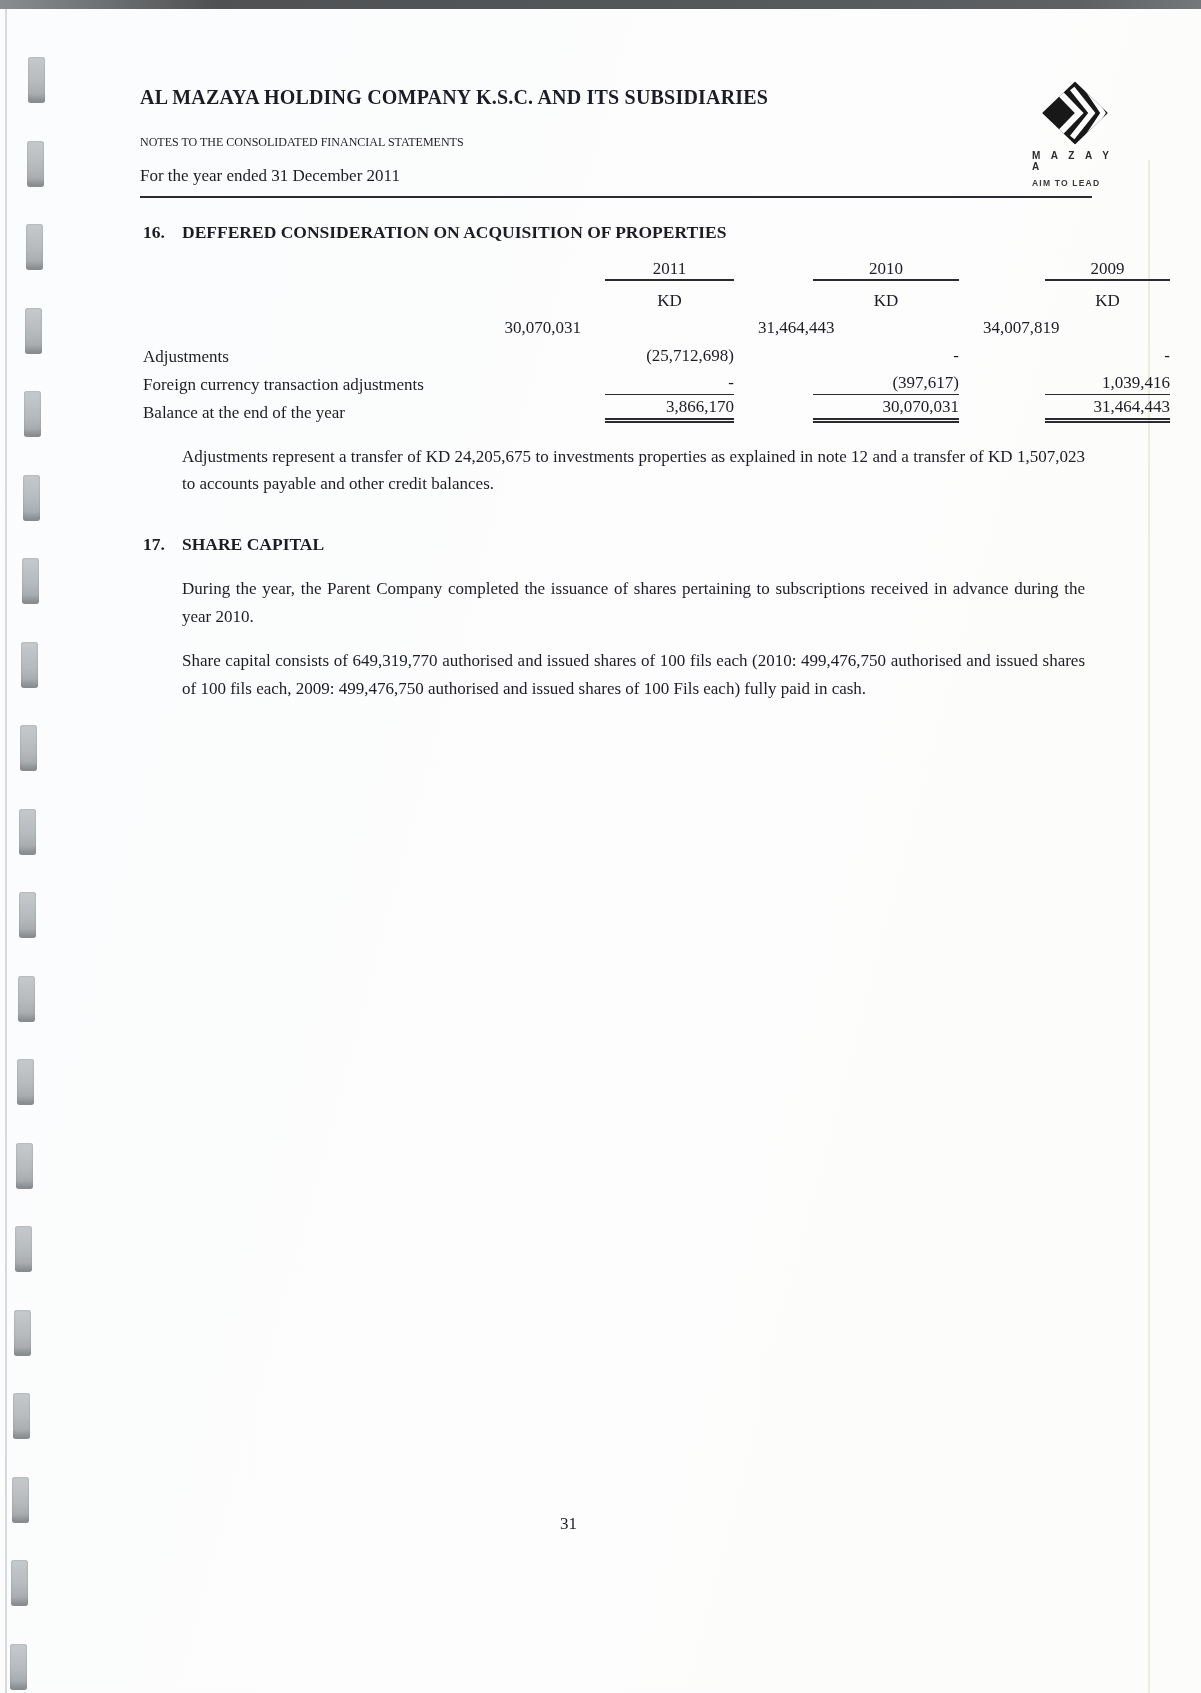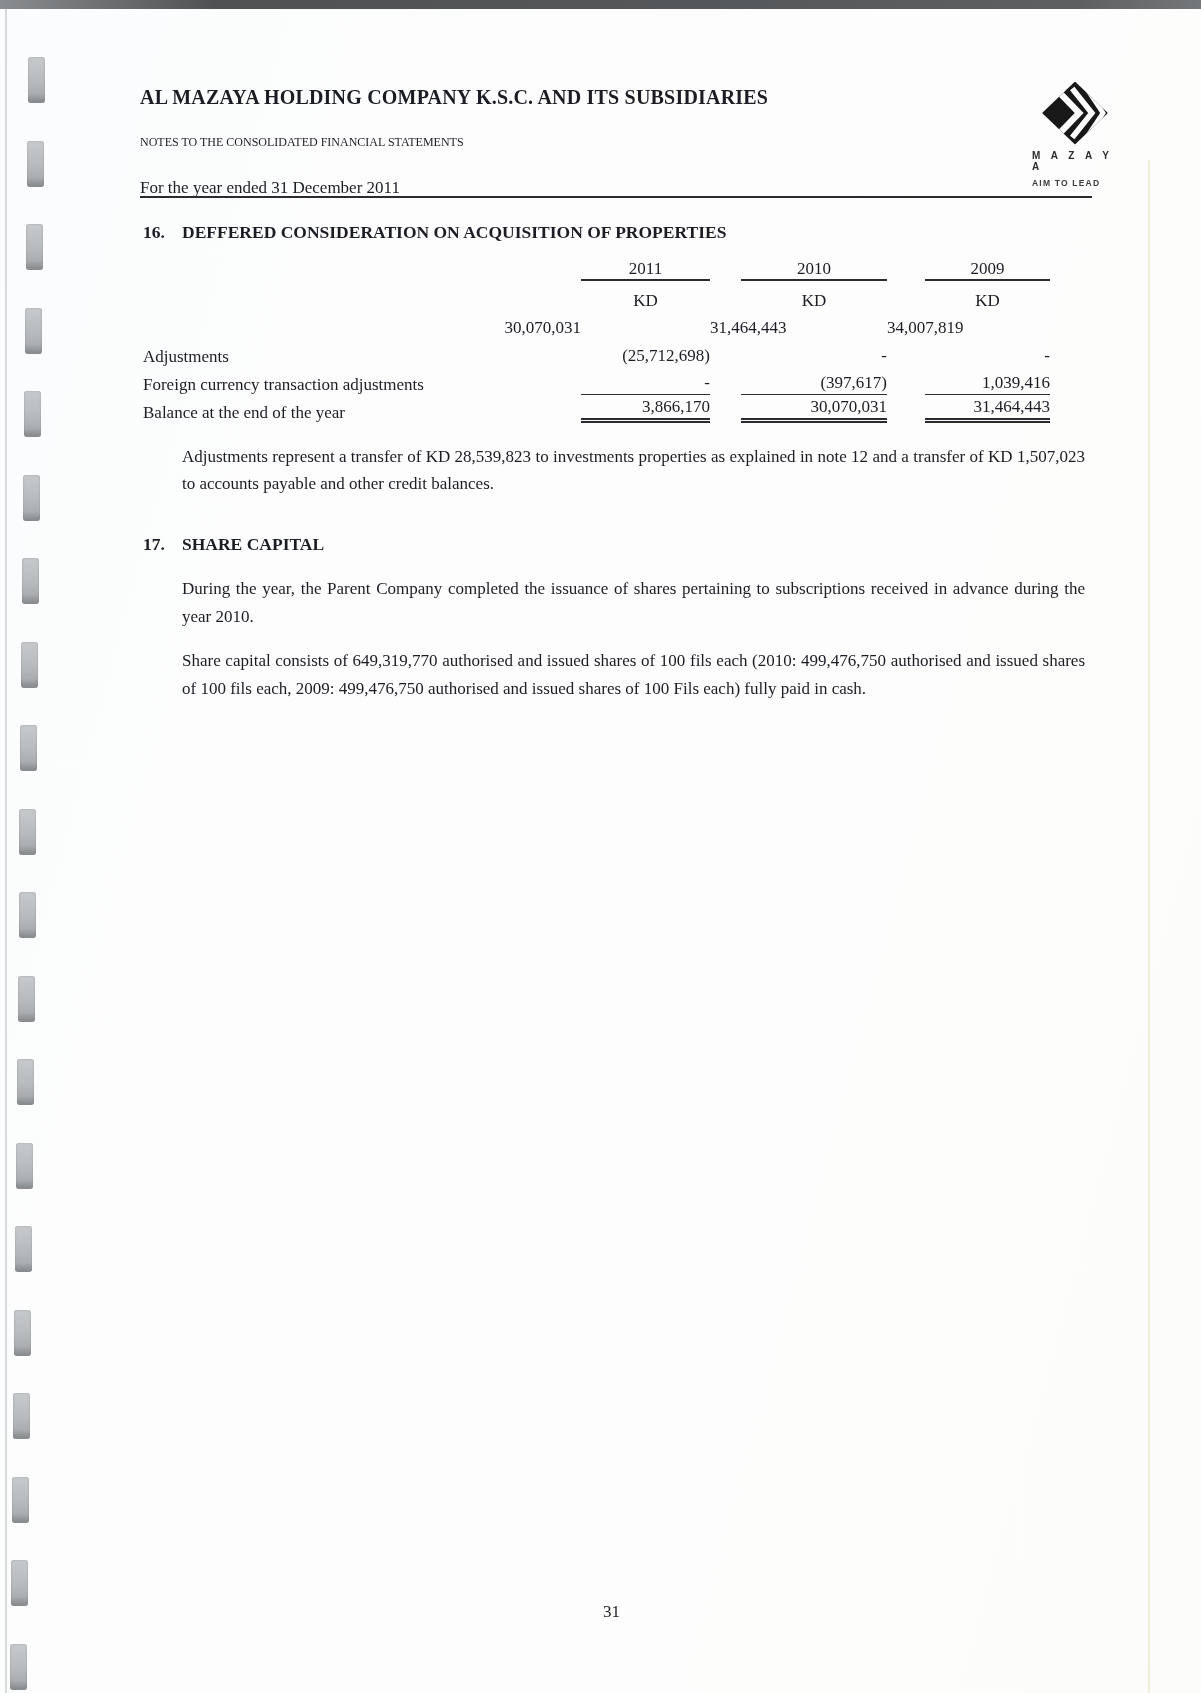--- a/index.html
+++ b/index.html
@@ -32,21 +32,21 @@
     width: 17px; height: 46px;
     border-radius: 3px;
     background: linear-gradient(180deg, #c6cacc 0%, #b6babc 55%, #aaadaf 80%, #8b8f91 95%);
     box-shadow: inset 0 0 2px rgba(120,124,126,.6);
   }
 
   
   .doc-header { position: absolute; left: 140px; top: 86px; width: 952px; }
   .company-name { font-size: 20px; font-weight: bold; letter-spacing: .2px; }
   .doc-subtitle { font-size: 12px; margin-top: 26px; }
-  .doc-period   { font-size: 17px; margin-top: 28px; }
+  .doc-period   { font-size: 17px; margin-top: 16px; }
   .header-rule  {
     position: absolute; left: 140px; top: 196px; width: 952px; height: 2px;
     background: #2a2a30;
   }
 
   
   .logo { position: absolute; left: 1032px; top: 80px; width: 86px; text-align: left; }
   .logo svg { display: block; margin: 0 auto; }
   .logo-brand {
     font-family: "Liberation Sans", sans-serif;
@@ -62,21 +62,21 @@
   
   .section { position: absolute; left: 143px; width: 949px; }
   .sec-16 { top: 222px; }
   .sec-17 { top: 534px; }
   .sec-head { display: flex; font-weight: bold; font-size: 17.5px; }
   .sec-num { width: 39px; flex: 0 0 39px; }
   .sec-body { margin-left: 39px; width: 903px; }
 
   
   .fin-table { margin-top: 12px; font-size: 17px; }
-  .t-row { display: grid; grid-template-columns: 438px 129px 31px 146px 38px 125px; align-items: end; }
+  .t-row { display: grid; grid-template-columns: 438px 129px 31px 146px 38px 125px; align-items: end; gap: 24px; }
   .t-row .num { text-align: right; padding-bottom: 1px; }
   .t-row .ctr { text-align: center; }
   .year-row { height: 26px; }
   .year-row .ctr { border-bottom: 2px solid #2a2a30; }
   .kd-row { height: 30px; padding-top: 4px; }
   .data-row { height: 28px; }
   .rule-below { border-bottom: 1.6px solid #2a2a30; }
   .rule-double { border-bottom: 5px double #2a2a30; }
   .fin-table .label { padding-left: 0; }
 
@@ -84,22 +84,22 @@
     margin-top: 20px; font-size: 17px; line-height: 27px;
     text-align: justify; width: 903px; margin-left: 39px;
   }
   .body-para {
     margin-top: 17px; font-size: 17px; line-height: 27.5px;
     text-align: justify;
   }
   .sec-17 .sec-body > .body-para:first-child { margin-top: 20px; font-family: Liberation Serif, serif; }
 
   .page-number {
-    position: absolute; left: 560px; top: 1602px; width: 60px;
-    text-align: right; font-size: 17px;
+    position: absolute; left: 560px; top: 1514px; width: 60px;
+    text-align: left; font-size: 17px;
   }
 </style>
 </head>
 <body>
 
 <div class="scan-page">
   <div class="top-bar"></div>
   <div class="left-edge"></div>
   <div class="right-page-edge"></div>
   <div id="holes">
@@ -202,21 +202,21 @@
       <div class="t-row data-row">
         <div class="label">Balance at the end of the year</div>
         <div class="num rule-double">3,866,170</div>
           <div></div>
         <div class="num rule-double">30,070,031</div>
           <div></div>
         <div class="num rule-double">31,464,443</div>
       </div>
     </div>
 
-    <div class="note-para">Adjustments represent a transfer of KD 28,539,823 to investments properties as explained in note 12 and a transfer of KD 1,507,023 to accounts payable and other credit balances.</div>
+    <div class="note-para">Adjustments represent a transfer of KD 24,205,675 to investments properties as explained in note 12 and a transfer of KD 1,507,023 to accounts payable and other credit balances.</div>
   </div>
 
   <div class="section sec-17">
     <div class="sec-head">
       <span class="sec-num">17.</span>
       <span>SHARE CAPITAL</span>
     </div>
     <div class="sec-body">
       <div class="body-para">During the year, the Parent Company completed the issuance of shares pertaining to subscriptions received in advance during the year 2010.</div>
       <div class="body-para">Share capital consists of 649,319,770 authorised and issued shares of 100 fils each (2010: 499,476,750 authorised and issued shares of 100 fils each, 2009: 499,476,750  authorised and issued shares of 100 Fils each) fully paid in cash.</div>

